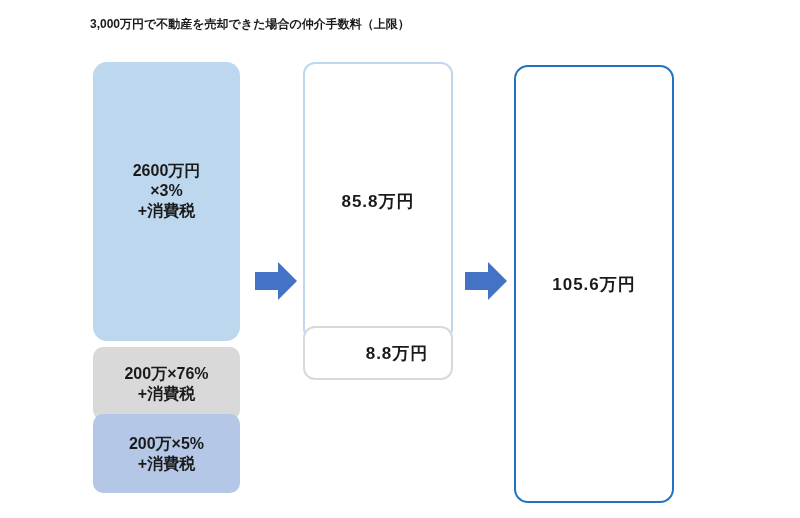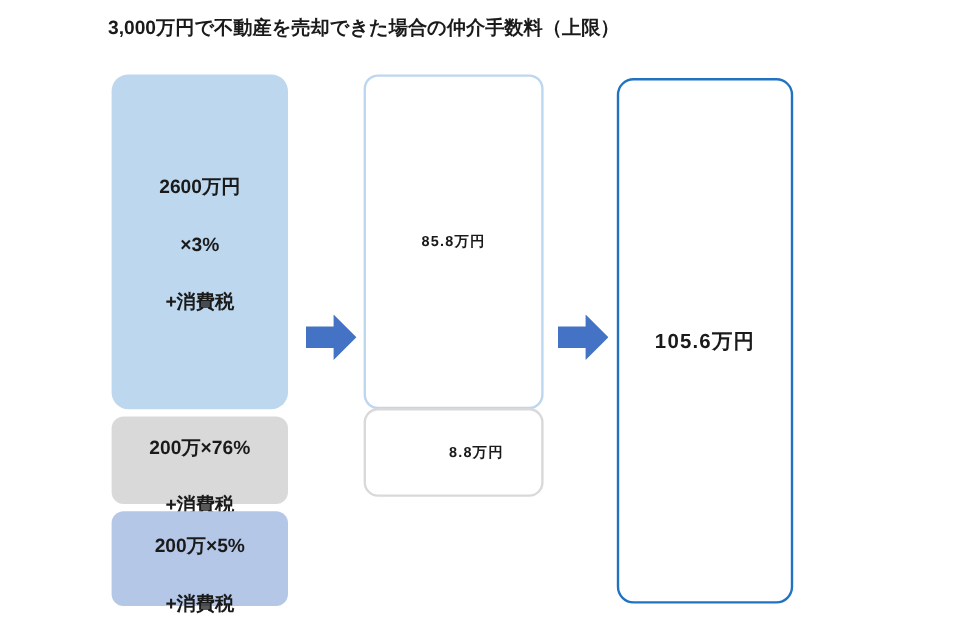--- a/index.html
+++ b/index.html
@@ -14,21 +14,21 @@
     background: var(--background, #ffffff);
     font-family: "Liberation Sans", "DejaVu Sans", sans-serif;
     color: var(--text, #1a1a1a);
     overflow: hidden;
   }
   .title {
     position: absolute;
     left: 90px;
     top: 12px;
     margin: 0;
-    font-size: 16px;
+    font-size: 12px;
     line-height: 24px;
     font-weight: bold;
     color: var(--text, #1a1a1a);
     white-space: nowrap;
   }
   .box {
     position: absolute;
     display: flex;
     align-items: center;
     justify-content: center;
@@ -50,58 +50,58 @@
     border-radius: 14px;
     padding-bottom: 22px;
   }
   .fbox2 {
     top: 347px;
     height: 73px;
     background: var(--tier2-fill, #D9D9D9);
     border-radius: 10px;
   }
   .fbox3 {
-    top: 426px;
+    top: 414px;
     height: 79px;
     background: var(--tier3-fill, #B4C7E7);
     border-radius: 10px;
   }
-  .lines span { display: block; margin-top: 28px; }
+  .lines span { display: block; }
   
   .mbox {
     left: 303px;
     width: 150px;
     background: #ffffff;
-    font-size: 12px;
+    font-size: 17px;
     letter-spacing: 1px;
   }
   .mbox1 {
     top: 62px;
     height: 279px;
     border: 2px solid var(--tier1-fill, #BDD7EE);
     border-radius: 12px;
   }
   .mbox2 {
-    top: 340px;
-    height: 74px;
+    top: 326px;
+    height: 54px;
     border: 2px solid var(--tier2-fill, #D9D9D9);
     border-radius: 12px;
     padding-left: 38px;
   }
   .mbox3 {
     top: 426px;
     height: 76px;
     border: 2px solid var(--tier3-fill, #B4C7E7);
     border-radius: 12px;
   }
   
   .rbox {
     left: 514px;
     top: 65px;
-    width: 147px;
+    width: 160px;
     height: 438px;
     background: #ffffff;
     border: 2.5px solid var(--result-border, #2173C2);
     border-radius: 14px;
     font-size: 17px;
     letter-spacing: 1px;
   }
   .arrow {
     position: absolute;
     width: 42px;

